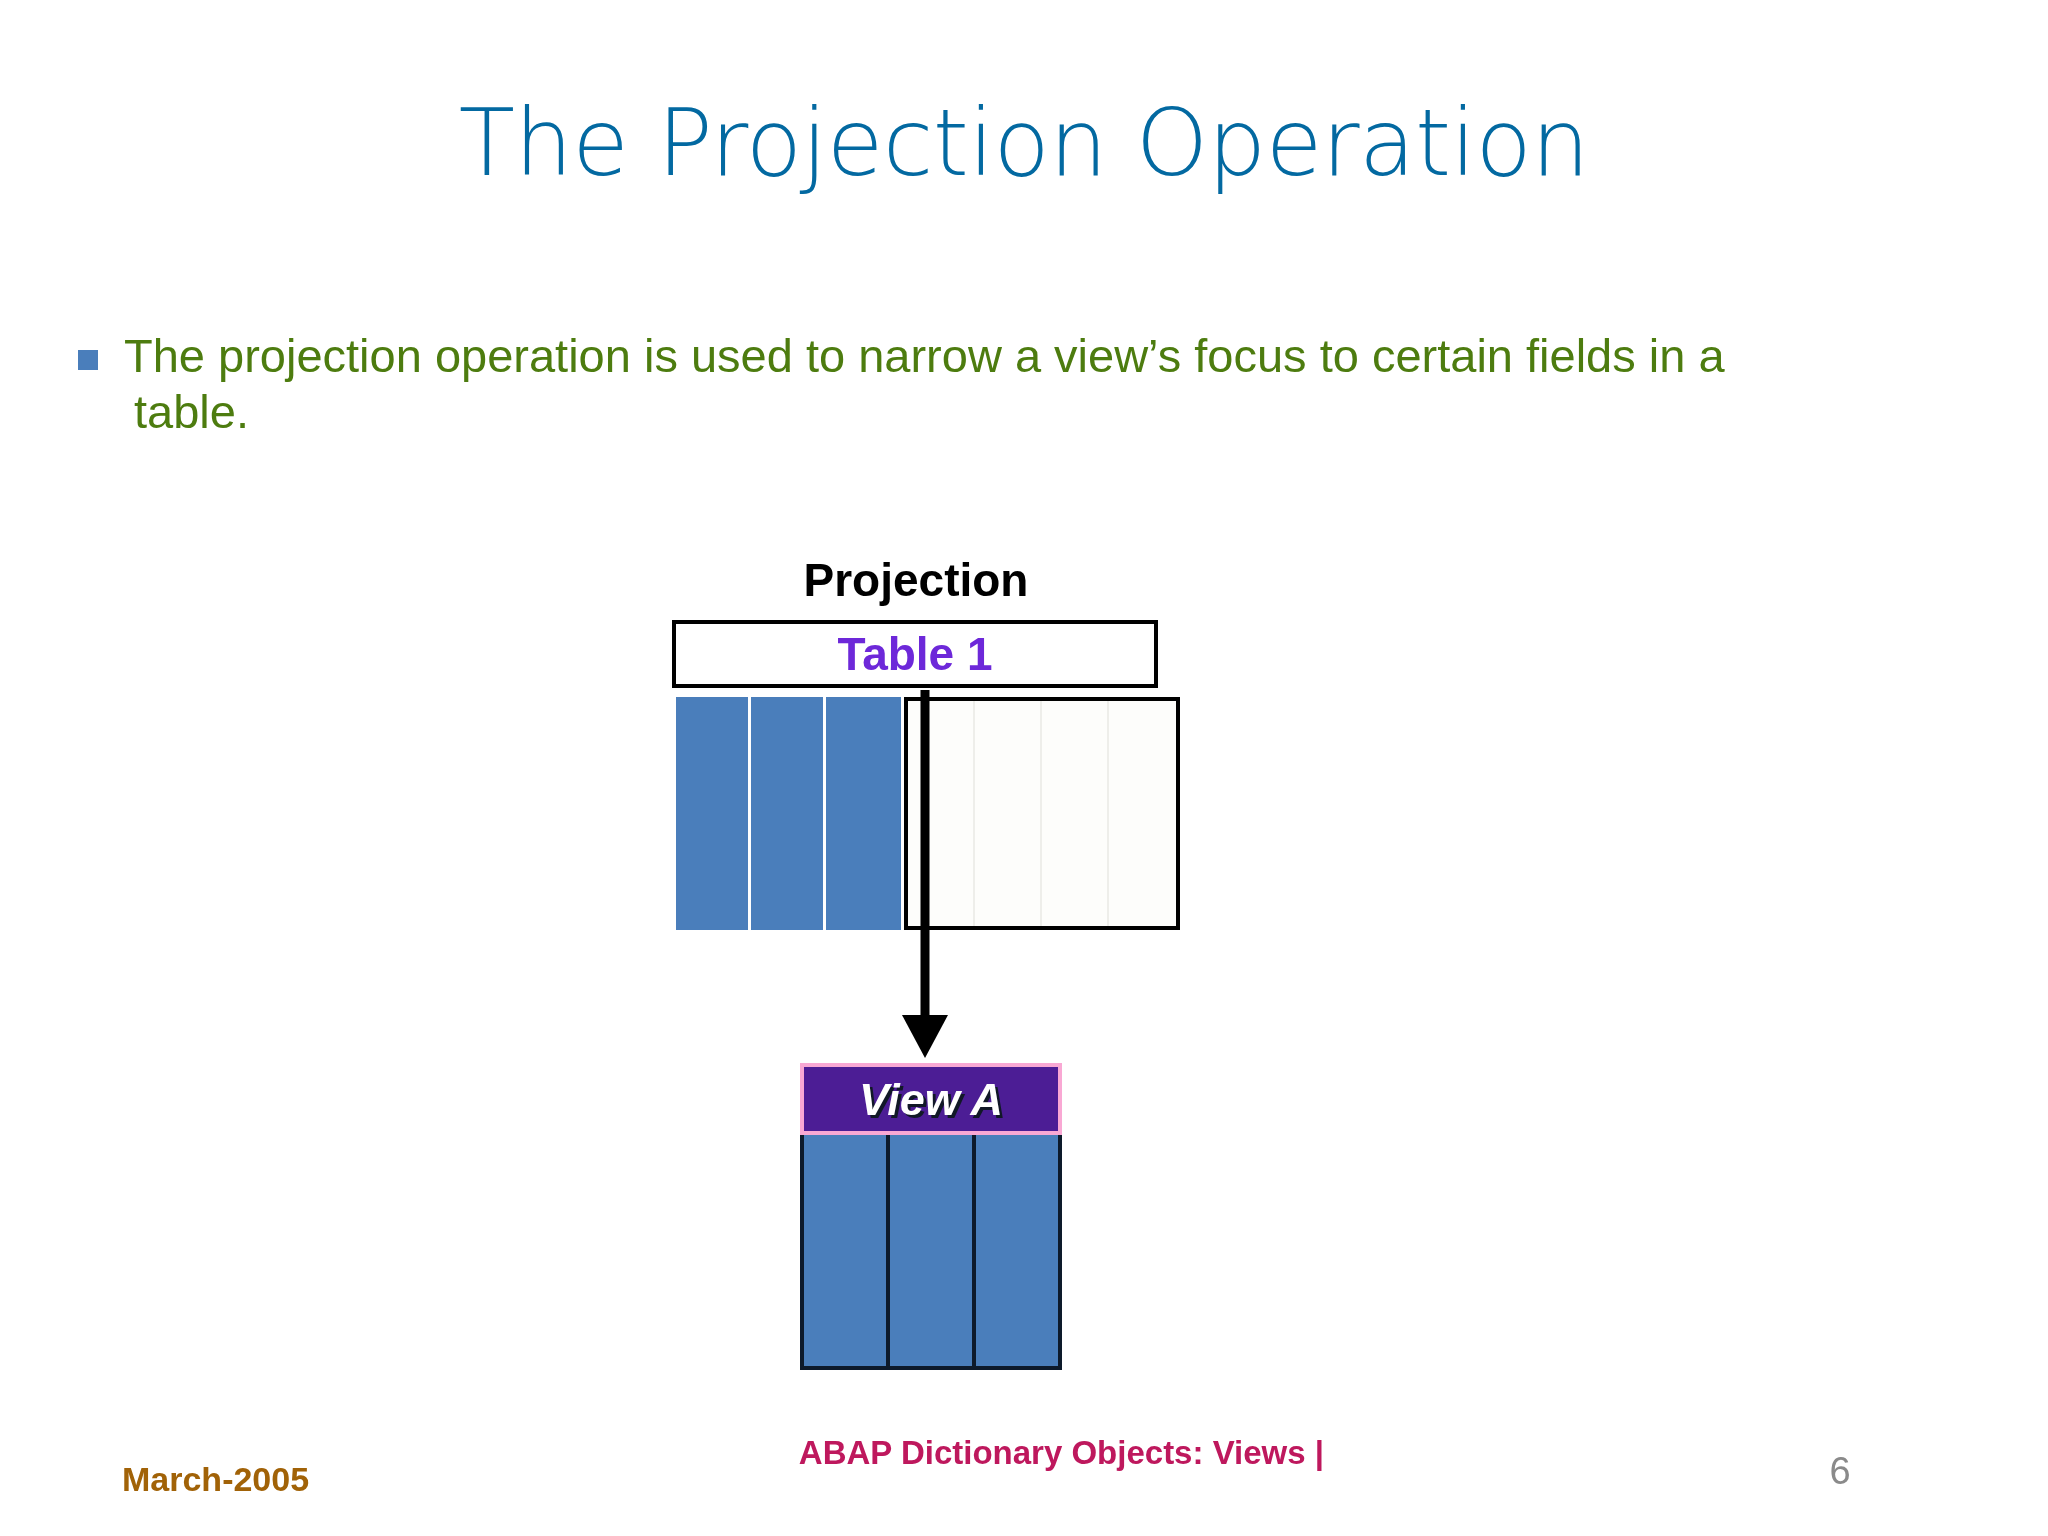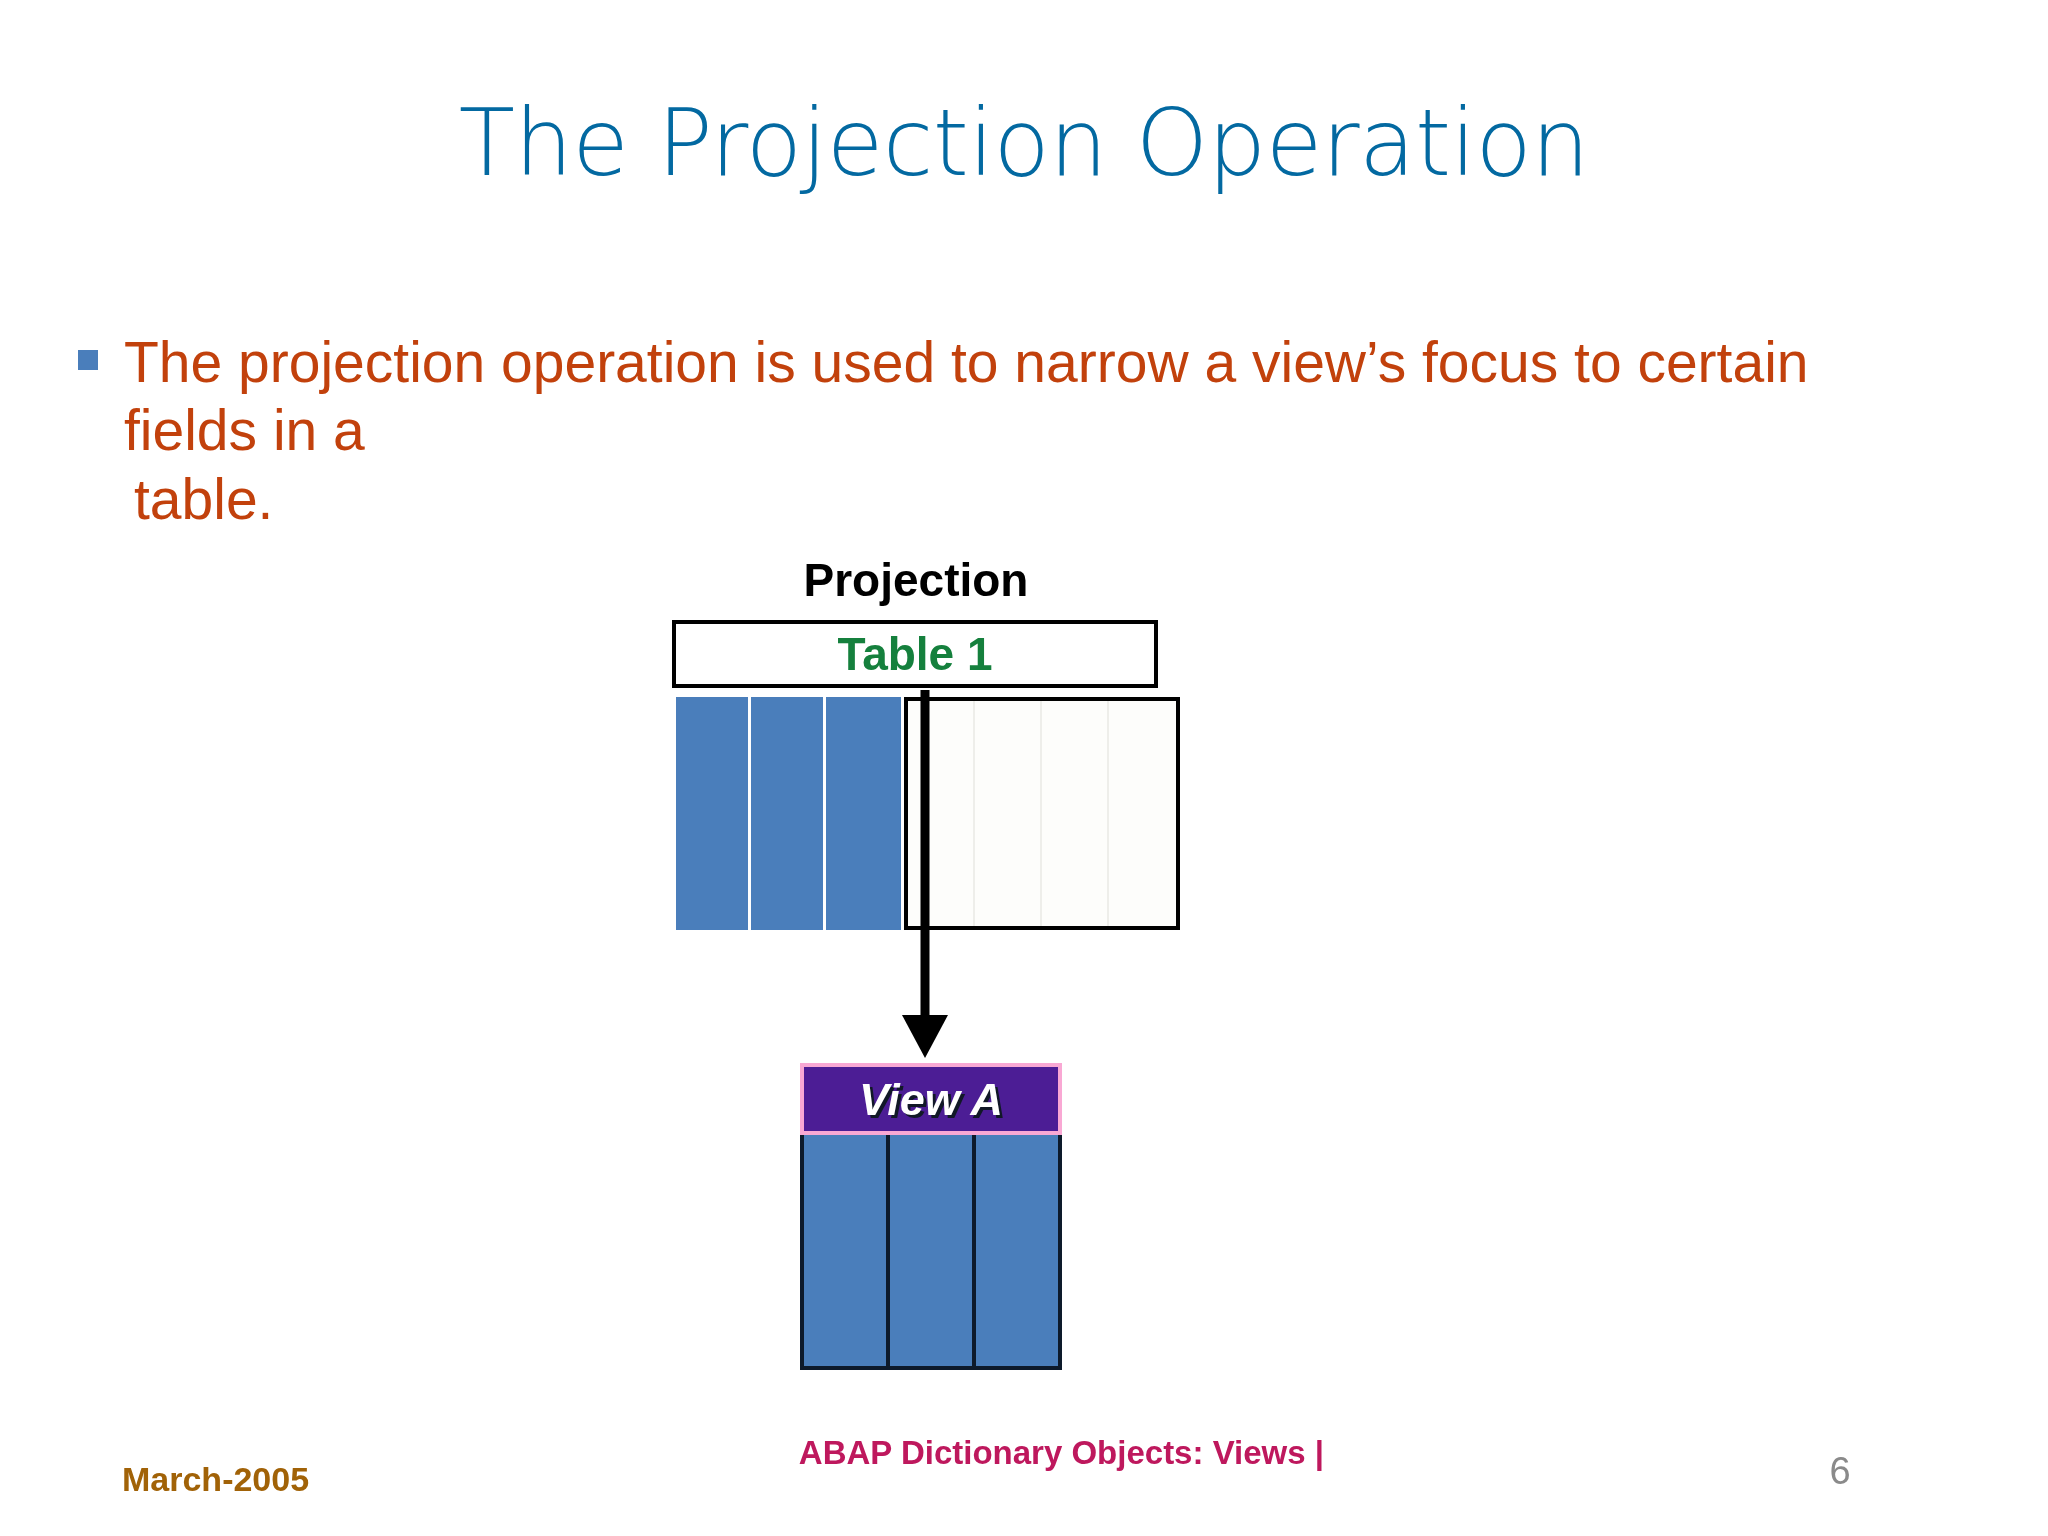--- a/index.html
+++ b/index.html
@@ -45,23 +45,23 @@
     width: 20px;
     height: 20px;
     background: #4A7EBB;
     flex: 0 0 auto;
     margin-top: 22px;
     margin-right: 26px;
   }
   .bullet-text {
     font-family: "Liberation Sans", sans-serif;
     font-weight: 400;
-    font-size: 57px;
+    font-size: 47px;
     line-height: 1.20;
-    color: #c2410c;
+    color: #4d7c0f;
     max-width: 1830px;
     text-indent: 0;
   }
   .bullet-text .l2 { display: block; padding-left: 10px; }
 
   
   .diagram { position: absolute; left: 0; top: 0; width: 2048px; height: 1536px; }
 
   .projection-label {
     position: absolute;
@@ -87,21 +87,21 @@
     box-sizing: border-box;
     background: #ffffff;
     display: flex;
     align-items: center;
     justify-content: center;
   }
   .table1-header-label {
     font-family: "Liberation Sans", sans-serif;
     font-weight: bold;
     font-size: 46px;
-    color: #15803d;
+    color: #6d28d9;
     line-height: 1;
   }
 
   
   .table1-body {
     position: absolute;
     left: 676px;
     top: 697px;
     height: 233px;
     display: flex;

